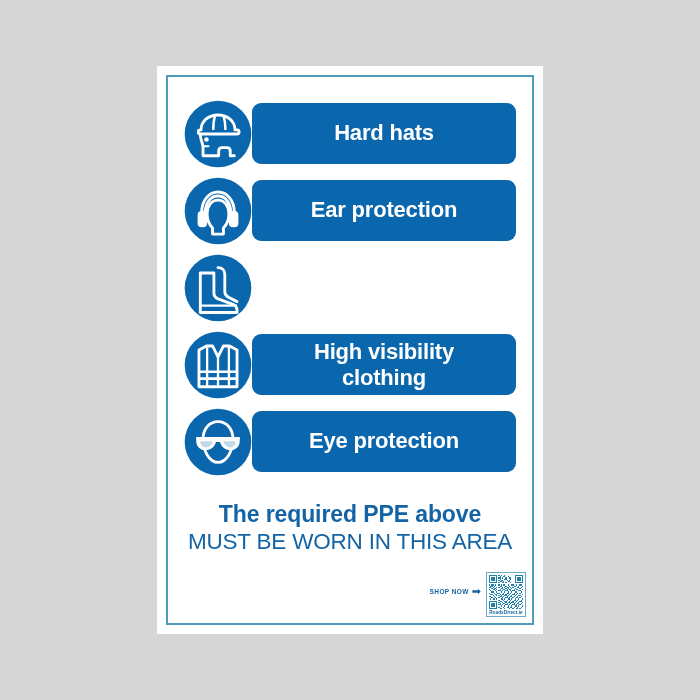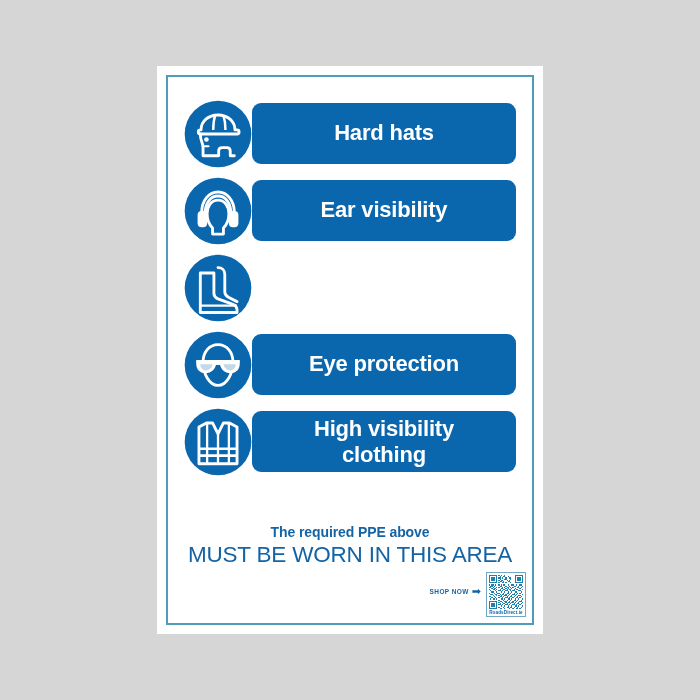--- a/index.html
+++ b/index.html
@@ -93,25 +93,24 @@
     position: absolute;
     left: 18px;
     right: 18px;
     top: 434px;
     text-align: center;
     color: #1464a5;
   }
 
   #footer-line-1 {
     display: block;
-    font-size: 14px;
+    font-size: 23px;
     font-weight: bold;
     line-height: 1.22;
     letter-spacing: -0.1px;
-    margin-top: 24px;
   }
 
   #footer-line-2 {
     display: block;
     font-size: 22.5px;
     font-weight: normal;
     line-height: 1.22;
     letter-spacing: -0.2px;
   }
 
@@ -199,59 +198,59 @@
       <div class="ppe-row">
         <svg class="ppe-icon" viewBox="0 0 100 100">
           <circle cx="50" cy="50" r="49" fill="#0a66ad"></circle>
           <path d="M26 52 C26 34 37 22 50 22 C63 22 74 34 74 52" fill="none" stroke="#ffffff" stroke-width="4.2" stroke-linecap="round"></path>
           <path d="M31 54 C31 38 39 28 50 28 C61 28 69 38 69 54" fill="none" stroke="#ffffff" stroke-width="4.2" stroke-linecap="round"></path>
           <path d="M50 34 C60 34 66 43 66 54 C66 63 63 70 58 75 L58 84 L42 84 L42 75 C37 70 34 63 34 54 C34 43 40 34 50 34 Z" fill="none" stroke="#ffffff" stroke-width="4.2" stroke-linejoin="round"></path>
           <rect x="20" y="50" width="14" height="24" rx="6" fill="#ffffff"></rect>
           <rect x="66" y="50" width="14" height="24" rx="6" fill="#ffffff"></rect>
         </svg>
         <div class="ppe-pill">
-          <span class="ppe-pill-label">Ear visibility</span>
+          <span class="ppe-pill-label">Ear protection</span>
         </div>
       </div>
 
       <div class="ppe-row">
         <svg class="ppe-icon" viewBox="0 0 100 100">
           <circle cx="50" cy="50" r="49" fill="#0a66ad"></circle>
           <path d="M24 28 L44 28 L44 58 C44 62 46 64 50 66 L72 74 C76 76 78 78 78 82 L78 86 L24 86 Z" fill="none" stroke="#ffffff" stroke-width="4.2" stroke-linejoin="round"></path>
           <path d="M50 20 C56 20 60 24 60 30 L60 56 C60 60 62 62 66 64 L78 70" fill="none" stroke="#ffffff" stroke-width="4.2" stroke-linejoin="round" stroke-linecap="round"></path>
           <path d="M24 76 L78 76" stroke="#ffffff" stroke-width="3.4"></path>
         </svg>
-      </div>
-
-      <div class="ppe-row">
-        <svg class="ppe-icon" viewBox="0 0 100 100">
-          <circle cx="50" cy="50" r="49" fill="#0a66ad"></circle>
-          <path d="M50 20 C63 20 72 31 72 46 C72 62 63 80 50 80 C37 80 28 62 28 46 C28 31 37 20 50 20 Z" fill="none" stroke="#ffffff" stroke-width="4.2"></path>
-          <path d="M18 44 L82 44 L82 48 C82 57 76 62 68 62 C60 62 55 57 53 50 L47 50 C45 57 40 62 32 62 C24 62 18 57 18 48 Z" fill="#ffffff"></path>
-          <path d="M24 49 C24 55 28 58 32 58 C37 58 41 54 42 49 Z" fill="#0a66ad" opacity="0.25"></path>
-          <path d="M58 49 C59 54 63 58 68 58 C72 58 76 55 76 49 Z" fill="#0a66ad" opacity="0.25"></path>
-          <path d="M18 44 L82 44" stroke="#ffffff" stroke-width="3"></path>
-        </svg>
-        <div class="ppe-pill">
-          <span class="ppe-pill-label">Eye protection</span>
-        </div>
       </div>
 
       <div class="ppe-row">
         <svg class="ppe-icon" viewBox="0 0 100 100">
           <circle cx="50" cy="50" r="49" fill="#0a66ad"></circle>
           <path d="M33 22 L42 22 L50 38 L58 22 L67 22 L78 28 L78 82 L22 82 L22 28 Z" fill="none" stroke="#ffffff" stroke-width="4.2" stroke-linejoin="round"></path>
           <path d="M50 38 L50 82" stroke="#ffffff" stroke-width="3.4"></path>
           <path d="M34 23 L34 82" stroke="#ffffff" stroke-width="3.4"></path>
           <path d="M66 23 L66 82" stroke="#ffffff" stroke-width="3.4"></path>
           <path d="M22 60 L78 60" stroke="#ffffff" stroke-width="3.8"></path>
           <path d="M22 70 L78 70" stroke="#ffffff" stroke-width="3.8"></path>
         </svg>
         <div class="ppe-pill">
           <span class="ppe-pill-label two-line"><span>High visibility</span><br><span>clothing</span></span>
+        </div>
+      </div>
+
+      <div class="ppe-row">
+        <svg class="ppe-icon" viewBox="0 0 100 100">
+          <circle cx="50" cy="50" r="49" fill="#0a66ad"></circle>
+          <path d="M50 20 C63 20 72 31 72 46 C72 62 63 80 50 80 C37 80 28 62 28 46 C28 31 37 20 50 20 Z" fill="none" stroke="#ffffff" stroke-width="4.2"></path>
+          <path d="M18 44 L82 44 L82 48 C82 57 76 62 68 62 C60 62 55 57 53 50 L47 50 C45 57 40 62 32 62 C24 62 18 57 18 48 Z" fill="#ffffff"></path>
+          <path d="M24 49 C24 55 28 58 32 58 C37 58 41 54 42 49 Z" fill="#0a66ad" opacity="0.25"></path>
+          <path d="M58 49 C59 54 63 58 68 58 C72 58 76 55 76 49 Z" fill="#0a66ad" opacity="0.25"></path>
+          <path d="M18 44 L82 44" stroke="#ffffff" stroke-width="3"></path>
+        </svg>
+        <div class="ppe-pill">
+          <span class="ppe-pill-label">Eye protection</span>
         </div>
       </div>
 
     </div>
 
     <div id="footer-message">
       <span id="footer-line-1">The required PPE above</span>
       <span id="footer-line-2">MUST BE WORN IN THIS AREA</span>
     </div>
 

